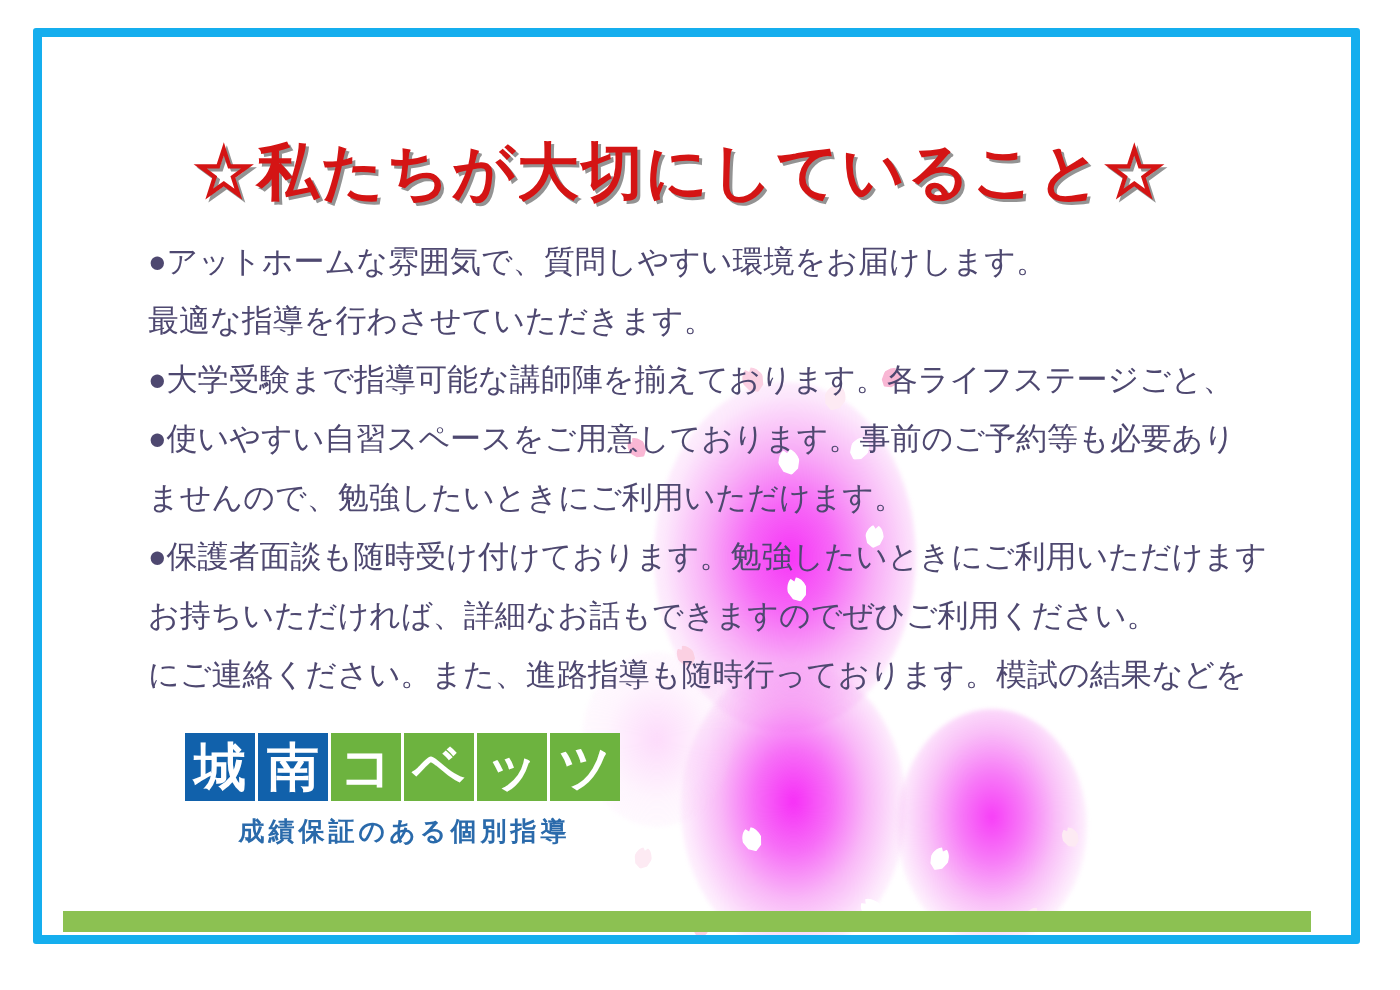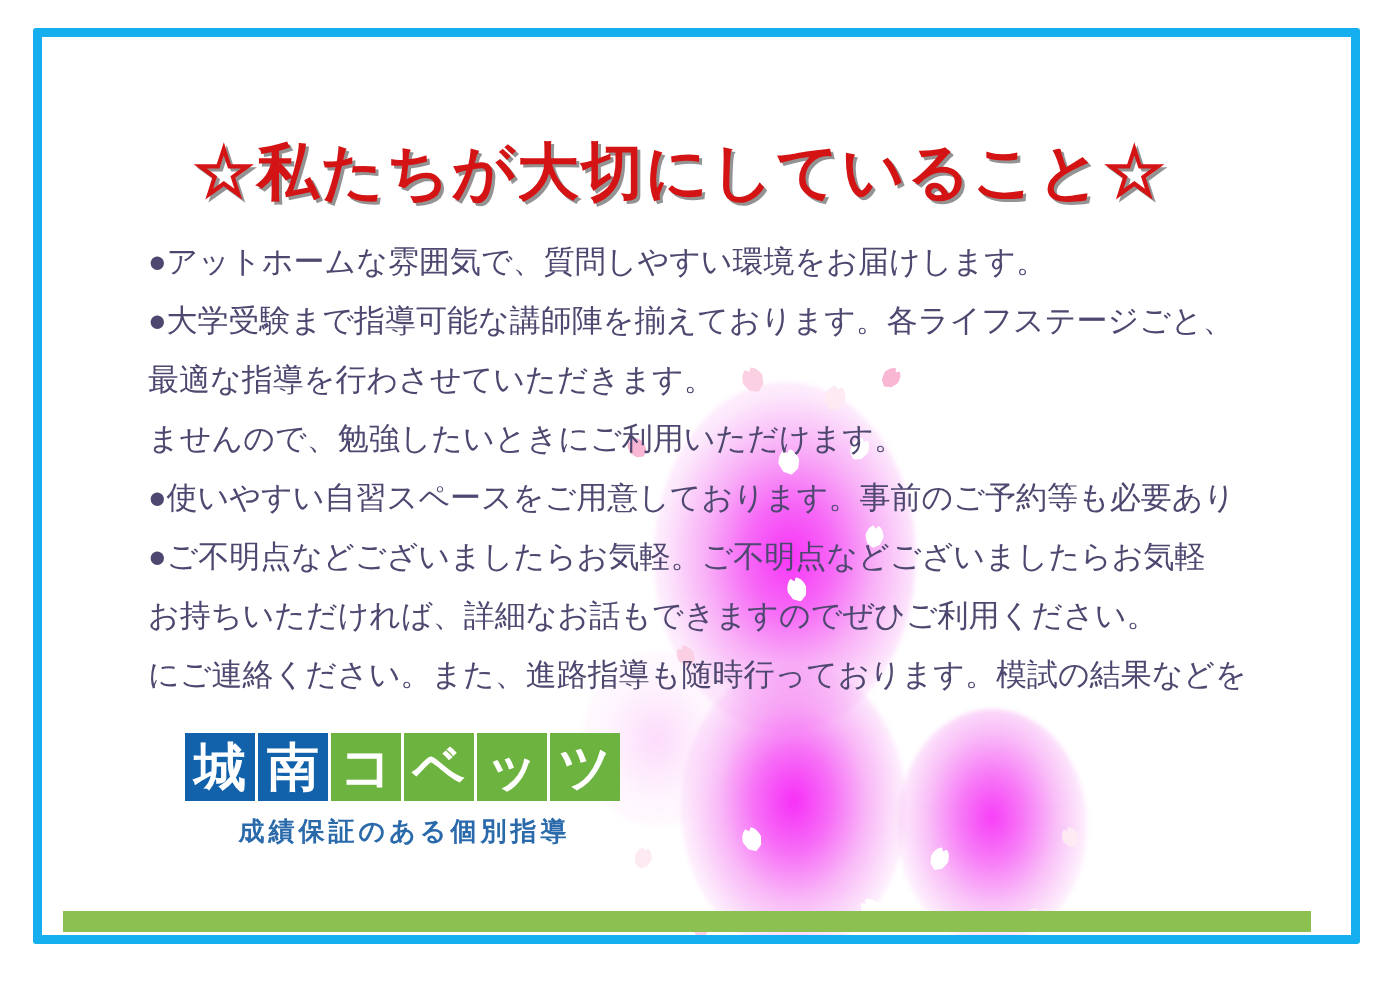--- a/index.html
+++ b/index.html
@@ -231,25 +231,25 @@
     <div class="petal notch pink2" style="left:1075px;top:898px;transform:rotate(12deg);width:16px;height:20px;"></div>
     <div class="petal notch pale" style="left:145px;top:880px;transform:rotate(12deg);width:16px;height:20px;opacity:0;"></div>
   </div>
 
   <div id="content">
 
     <div id="title">☆私たちが大切にしていること☆</div>
 
     <div id="body">
       <p class="para">●アットホームな雰囲気で、質問しやすい環境をお届けします。</p>
+      <p class="para">最適な指導を行わさせていただきます。</p>
       <p class="para">●大学受験まで指導可能な講師陣を揃えております。各ライフステージごと、</p>
-      <p class="para">最適な指導を行わさせていただきます。</p>
+      <p class="para">●使いやすい自習スペースをご用意しております。事前のご予約等も必要あり</p>
       <p class="para">ませんので、勉強したいときにご利用いただけます。</p>
-      <p class="para">●使いやすい自習スペースをご用意しております。事前のご予約等も必要あり</p>
-      <p class="para">●ご不明点などございましたらお気軽。ご不明点などございましたらお気軽</p>
+      <p class="para">●保護者面談も随時受け付けております。勉強したいときにご利用いただけます</p>
       <p class="para">お持ちいただければ、詳細なお話もできますのでぜひご利用ください。</p>
       <p class="para">にご連絡ください。また、進路指導も随時行っております。模試の結果などを</p>
     </div>
 
     <div id="logo">
       <div id="logo-tiles">
         <div class="tile blue">城</div>
         <div class="tile blue">南</div>
         <div class="tile green">コ</div>
         <div class="tile green">ベ</div>

